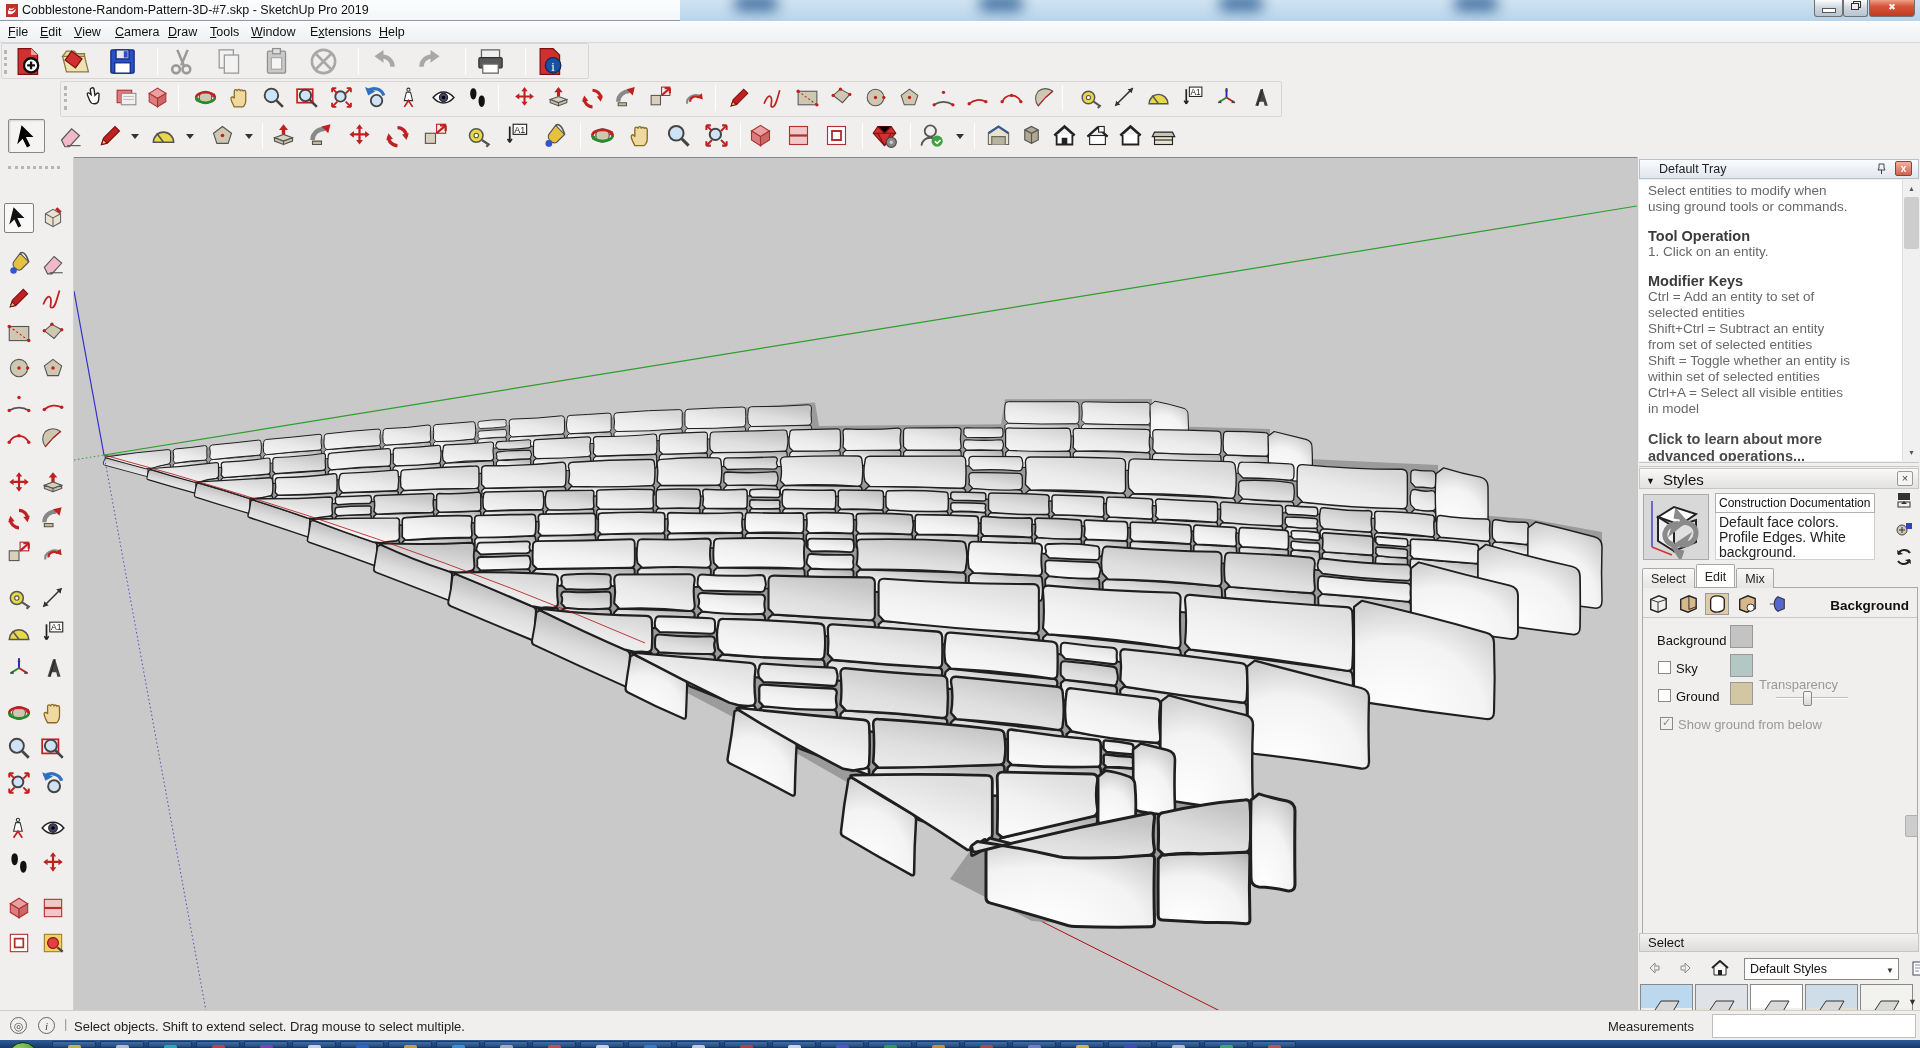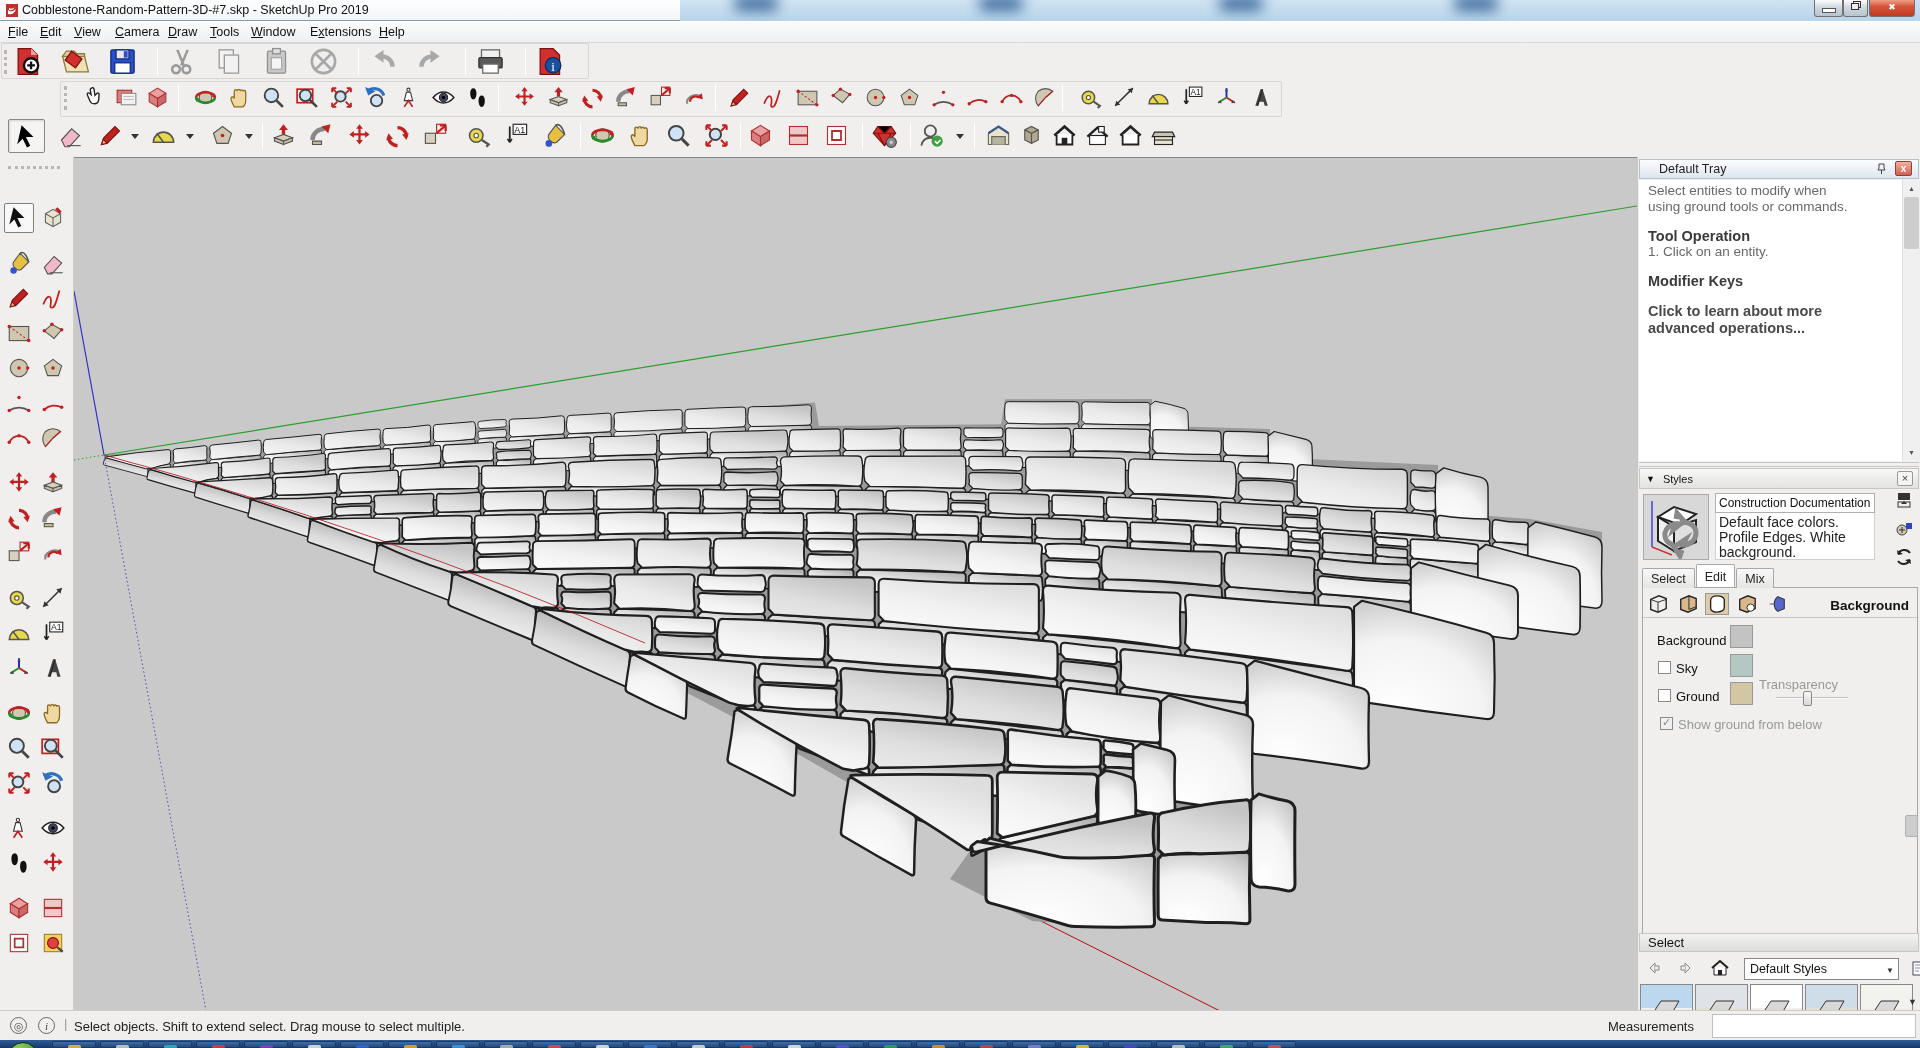--- a/index.html
+++ b/index.html
@@ -39,21 +39,21 @@
 .ibody p{margin:0 0 0 0}
 .gtxt{color:#686868}
 .btxt{color:#3a3a3a;font-weight:bold;font-size:14.5px;margin-top:13px !important}
 .btxt2{color:#4a4a4a;font-weight:bold;font-size:14.5px;margin-top:14px !important;line-height:17px}
 .iscroll{position:absolute;right:0;top:0;width:17px;height:100%;background:#f0f0f0;border-left:1px solid #e0e0e0}
 .sarrow{width:17px;height:17px;background:#f0f0f0;color:#555;font-size:7px;text-align:center;line-height:17px}
 .sthumb{position:absolute;left:1px;top:17px;width:15px;height:52px;background:#cdcdcd;border-radius:2px}
 .splitter{position:absolute;left:1px;top:305px;width:280px;height:5px;border-top:1px solid #c8c8c8;border-bottom:1px solid #c8c8c8}
 .sechead{position:absolute;left:1px;top:311px;width:280px;height:21px;background:linear-gradient(#f8f8f8,#e2e2e0);border:1px solid #c8c6c4;color:#111;font-size:13px;padding:2px 6px}
 .tri{font-size:9px;margin-right:8px;vertical-align:1px}
-.sectitle{font-size:11px}
+.sectitle{font-size:15px}
 .secx{position:absolute;right:5px;top:2px;width:16px;height:15px;border:1px solid #999;border-radius:2px;background:#f5f5f4;color:#444;text-align:center;line-height:13px;font-size:11px}
 .styles{position:absolute;left:1px;top:333px;width:280px;height:73px}
 .sthumbnail{position:absolute;left:4px;top:4px;width:66px;height:66px;background:#d8d8d8;border:1px solid #aaa}
 .sname{position:absolute;left:76px;top:3px;width:160px;height:20px;background:#fff;border:1px solid #b0b0b0;font-size:12px;color:#111;padding:2px 3px;white-space:nowrap;overflow:hidden}
 .sdesc{position:absolute;left:76px;top:23px;width:160px;height:47px;background:#fff;border:1px solid #d0d0d0;border-top:none;font-size:14px;color:#222;padding:2px 3px;line-height:15px}
 .sicons{position:absolute;right:3px;top:2px;width:24px;text-align:center}
 .tabs{position:absolute;left:4px;top:409px;width:276px;height:22px;border-bottom:1px solid #a8a8a8}
 .tab{display:inline-block;height:21px;border:1px solid #a8a8a8;border-bottom:none;border-radius:2px 2px 0 0;background:linear-gradient(#f8f8f8,#e4e4e2);padding:3px 8px;font-size:12.5px;color:#222;margin-right:1px}
 .tab.active{background:#fff;height:23px;position:relative;top:-2px;padding-top:5px}
 .editpanel{position:absolute;left:4px;top:431px;width:276px;height:350px;border:1px solid #a8a8a8;border-top:none;background:#f0efee}
@@ -1272,20 +1272,21 @@
           <path d="M3 1h5v4l1 2H2l1-2zM5.5 7v4" stroke="#444" fill="none"></path>
         </svg></span>
    <span class="trayx">x</span>
  </div>
  <div class="instructor">
    <div class="ibody">
      <p class="gtxt">Select entities to modify when using ground tools or commands.</p>
      <p class="btxt">Tool Operation</p>
      <p class="gtxt" style="margin-top:0"> 1. Click on an entity.</p>
      <p class="btxt">Modifier Keys</p>
+     <p class="gtxt" style="margin-top:0">Ctrl = Add an entity to set of selected entities<br>Shift+Ctrl = Subtract an entity from set of selected entities<br>Shift = Toggle whether an entity is within set of selected entities<br>Ctrl+A = Select all visible entities in model</p>
      <p class="btxt2">Click to learn about more advanced operations...</p>
    </div>
    <div class="iscroll">
         <div class="sarrow">▲</div>
         <div class="sthumb"></div>
         <div class="sarrow" style="position:absolute;bottom:0">▼</div>
       </div>
  </div>
  <div class="splitter"></div>
  <div class="sechead"><span class="tri">▼</span><span class="sectitle">Styles</span><span class="secx">×</span></div>

